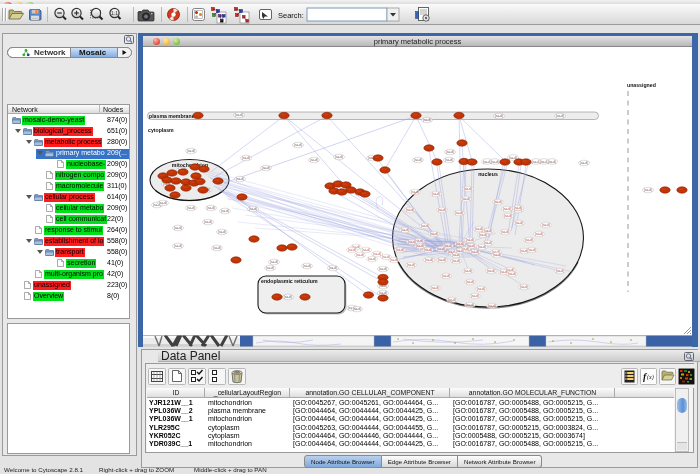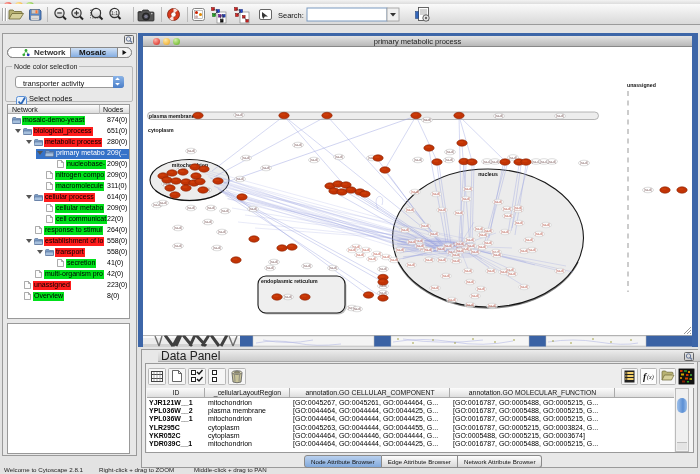--- a/index.html
+++ b/index.html
@@ -223,39 +223,20 @@
       <circle cx="19" cy="3.4" r="1.4" fill="#33aa33"></circle>
       <circle cx="16.8" cy="7.8" r="1.4" fill="#33aa33"></circle>
       <circle cx="21.2" cy="7.8" r="1.4" fill="#2222cc"></circle>
       <line x1="19" y1="3.4" x2="16.8" y2="7.8" stroke="#33aa33" stroke-width="0.7"></line>
       <line x1="19" y1="3.4" x2="21.2" y2="7.8" stroke="#33aa33" stroke-width="0.7"></line>
       <path d="M115.5,3 l4,2.5 l-4,2.5 z" fill="#111"></path>
     </svg>
     <span style="position:absolute; left:27px; top:1px; font-size:8px; font-weight:bold; color:#333; line-height:9px;">Network</span>
     <span style="position:absolute; left:60px; top:1px; font-size:8px; font-weight:bold; color:#111; line-height:9px;margin-left:12px;">Mosaic</span>
   </div>
-  <fieldset id="cp-group">
-    <legend>Node color selection</legend>
-    <div id="cp-combo">
-      <span style="position:absolute; left:7px; top:1.5px; font-size:7.5px; color:#111;">transporter activity</span>
-      <span id="cp-combo-btn">
-        <svg width="9" height="11" viewBox="0 0 9 11" style="position:absolute; left:0px; top:0px;">
-          <path d="M4.5,1.5 l2.4,2.6 h-4.8 z" fill="#fff"></path>
-          <path d="M4.5,9.5 l2.4,-2.6 h-4.8 z" fill="#fff"></path>
-        </svg>
-      </span>
-    </div>
-    <div id="cp-check">
-      <svg width="11" height="11" viewBox="0 0 11 11">
-        <rect x="0.5" y="0.5" width="10" height="10" rx="2" fill="#eaf2fb" stroke="#5b8fd4"></rect>
-        <path d="M2.5,5.5 l2.5,2.8 L9,1.5" fill="none" stroke="#2a66b8" stroke-width="1.8"></path>
-      </svg>
-      <span style="position:absolute; left:13px; top:1px; font-size:7.5px; color:#111;">Select nodes</span>
-    </div>
-  </fieldset>
   <div id="cp-tree">
   <div class="trh">
     <span style="position:absolute;left:4px;top:1px;font-size:7px;">Network</span>
     <span style="position:absolute;left:95px;top:1px;font-size:7px;">Nodes</span>
     <span style="position:absolute;left:91px;top:0;width:1px;height:9px;background:#bbb;"></span>
   </div>
     <div class="trow" style="top:10.0px;">
         <svg class="fold" style="left:4.0px;" viewBox="0 0 9 7">
           <path d="M0.5,1.5 q0,-1 1,-1 h2.2 l1,1 h3.3 q1,0 1,1 v3 q0,1 -1,1 h-6.5 q-1,0 -1,-1 z" fill="#7a9cc4" stroke="#48618c" stroke-width="0.6"></path>
           <path d="M0.5,3 h8 v2.5 q0,1 -1,1 h-6.5 q-1,0 -1,-1 z" fill="#a6c0dd" stroke="#48618c" stroke-width="0.5"></path>

